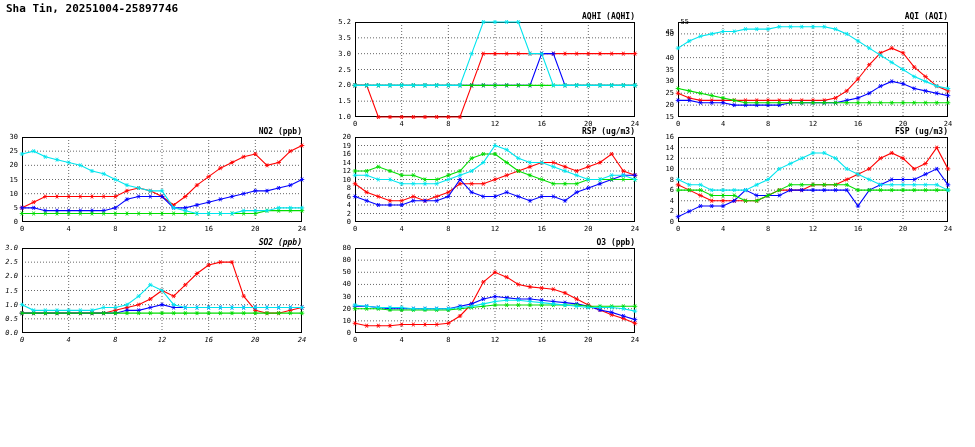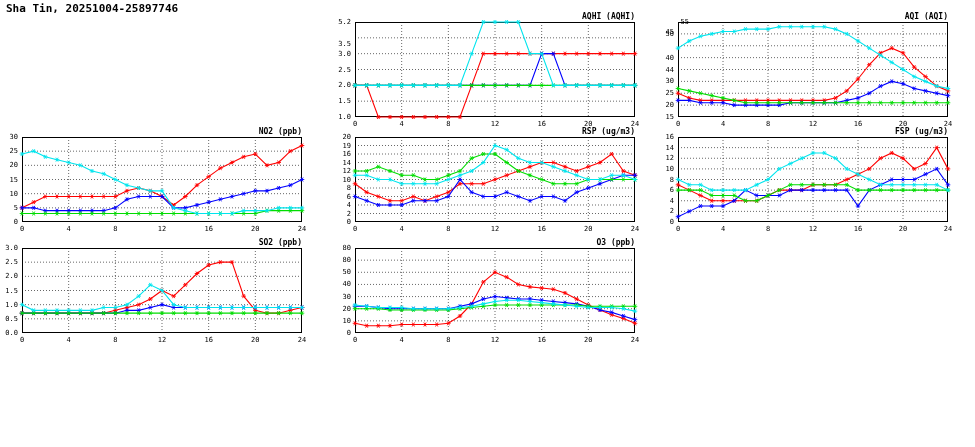--- a/index.html
+++ b/index.html
@@ -135,21 +135,21 @@
       <path d="M597.7,85.33333333333334L602.3,85.33333333333334M598.85,83.34147490462914L601.15,87.32519176203755M601.15,83.34147490462914L598.85,87.32519176203755" stroke="#00e5ee" stroke-width="0.9" fill="none"></path>
       <path d="M609.3666666666667,85.33333333333334L613.9666666666666,85.33333333333334M610.5166666666667,83.34147490462914L612.8166666666666,87.32519176203755M612.8166666666666,83.34147490462914L610.5166666666667,87.32519176203755" stroke="#00e5ee" stroke-width="0.9" fill="none"></path>
       <path d="M621.0333333333334,85.33333333333334L625.6333333333333,85.33333333333334M622.1833333333334,83.34147490462914L624.4833333333333,87.32519176203755M624.4833333333333,83.34147490462914L622.1833333333334,87.32519176203755" stroke="#00e5ee" stroke-width="0.9" fill="none"></path>
       <path d="M632.7,85.33333333333334L637.3,85.33333333333334M633.85,83.34147490462914L636.15,87.32519176203755M636.15,83.34147490462914L633.85,87.32519176203755" stroke="#00e5ee" stroke-width="0.9" fill="none"></path>
     </svg>
     <div class="ytick" style="left: 321px; width: 30px; top: 113px;">1.0</div>
     <div class="ytick" style="left: 321px; width: 30px; top: 97.1667px;">1.5</div>
     <div class="ytick" style="left: 321px; width: 30px; top: 81.3333px;">2.0</div>
     <div class="ytick" style="left: 321px; width: 30px; top: 65.5px;">2.5</div>
     <div class="ytick" style="left: 321px; width: 30px; top: 49.6667px;">3.0</div>
-    <div class="ytick" style="left: 321px; width: 30px; top: 33.8333px; margin-top: 6px;">3.5</div>
+    <div class="ytick" style="left: 321px; width: 30px; top: 33.8333px;">3.5</div>
     <div class="ytick" style="left: 321px; width: 30px; top: 18px;">5.2</div>
     <div class="xtick" style="left: 343px; width: 24px; top: 120px;">0</div>
     <div class="xtick" style="left: 389.667px; width: 24px; top: 120px;">4</div>
     <div class="xtick" style="left: 436.333px; width: 24px; top: 120px;">8</div>
     <div class="xtick" style="left: 483px; width: 24px; top: 120px;">12</div>
     <div class="xtick" style="left: 529.667px; width: 24px; top: 120px;">16</div>
     <div class="xtick" style="left: 576.333px; width: 24px; top: 120px;">20</div>
     <div class="xtick" style="left: 623px; width: 24px; top: 120px;">24</div>
   </div>
 <div class="panel" id="panel-aqi" style="left: 0px; top: 0px; width: 975px; height: 447px; pointer-events: none;">
@@ -270,21 +270,21 @@
       <path d="M900.7,69.5L905.3,69.5M901.85,67.5081415712958L904.15,71.4918584287042M904.15,67.5081415712958L901.85,71.4918584287042" stroke="#00e5ee" stroke-width="0.9" fill="none"></path>
       <path d="M911.95,76.625L916.55,76.625M913.1,74.6331415712958L915.4,78.6168584287042M915.4,74.6331415712958L913.1,78.6168584287042" stroke="#00e5ee" stroke-width="0.9" fill="none"></path>
       <path d="M923.2,81.375L927.8,81.375M924.35,79.3831415712958L926.65,83.3668584287042M926.65,79.3831415712958L924.35,83.3668584287042" stroke="#00e5ee" stroke-width="0.9" fill="none"></path>
       <path d="M934.45,86.125L939.05,86.125M935.6,84.1331415712958L937.9,88.1168584287042M937.9,84.1331415712958L935.6,88.1168584287042" stroke="#00e5ee" stroke-width="0.9" fill="none"></path>
       <path d="M945.7,88.5L950.3,88.5M946.85,86.5081415712958L949.15,90.4918584287042M949.15,86.5081415712958L946.85,90.4918584287042" stroke="#00e5ee" stroke-width="0.9" fill="none"></path>
     </svg>
     <div class="ytick" style="left: 644px; width: 30px; top: 113px;">15</div>
     <div class="ytick" style="left: 644px; width: 30px; top: 101.125px;">20</div>
     <div class="ytick" style="left: 644px; width: 30px; top: 89.25px;">25</div>
     <div class="ytick" style="left: 644px; width: 30px; top: 77.375px;">30</div>
-    <div class="ytick" style="left: 644px; width: 30px; top: 65.5px;">44</div>
+    <div class="ytick" style="left: 644px; width: 30px; top: 65.5px;">35</div>
     <div class="ytick" style="left: 644px; width: 30px; top: 53.625px;">40</div>
     <div class="ytick" style="left: 644px; width: 30px; top: 28px;">45</div>
     <div class="ytick" style="left: 644px; width: 30px; top: 29.875px;">50</div>
     <div class="ytick" style="left: 659px; width: 30px; top: 18px;">55</div>
     <div class="xtick" style="left: 666px; width: 24px; top: 120px;">0</div>
     <div class="xtick" style="left: 711px; width: 24px; top: 120px;">4</div>
     <div class="xtick" style="left: 756px; width: 24px; top: 120px;">8</div>
     <div class="xtick" style="left: 801px; width: 24px; top: 120px;">12</div>
     <div class="xtick" style="left: 846px; width: 24px; top: 120px;">16</div>
     <div class="xtick" style="left: 891px; width: 24px; top: 120px;">20</div>
@@ -697,21 +697,21 @@
     <div class="ytick" style="left: 644px; width: 30px; top: 143.625px;">14</div>
     <div class="ytick" style="left: 644px; width: 30px; top: 133px;">16</div>
     <div class="xtick" style="left: 666px; width: 24px; top: 225px;">0</div>
     <div class="xtick" style="left: 711px; width: 24px; top: 225px;">4</div>
     <div class="xtick" style="left: 756px; width: 24px; top: 225px;">8</div>
     <div class="xtick" style="left: 801px; width: 24px; top: 225px;">12</div>
     <div class="xtick" style="left: 846px; width: 24px; top: 225px;">16</div>
     <div class="xtick" style="left: 891px; width: 24px; top: 225px;">20</div>
     <div class="xtick" style="left: 936px; width: 24px; top: 225px;">24</div>
   </div>
-<div class="panel" id="panel-so2" style="left: 0px; top: 0px; width: 975px; height: 447px; pointer-events: none;">
+<div class="panel" id="panel-so2" style="left: 0px; top: 0px; width: 975px; height: 447px; pointer-events: none; font-style: italic;">
     <div class="plotbox" style="left: 22px; top: 248px; width: 280px; height: 85px;"></div>
     <div class="panel-title" style="left: 142px; width: 160px; top: 238px;">SO2 (ppb)</div>
     <svg width="975" height="447" style="left: 0px; top: 0px;">
       <line x1="22" x2="302" y1="318.8333333333333" y2="318.8333333333333" stroke="#000" stroke-width="0.6" stroke-dasharray="1,2"></line>
       <line x1="22" x2="302" y1="304.6666666666667" y2="304.6666666666667" stroke="#000" stroke-width="0.6" stroke-dasharray="1,2"></line>
       <line x1="22" x2="302" y1="290.5" y2="290.5" stroke="#000" stroke-width="0.6" stroke-dasharray="1,2"></line>
       <line x1="22" x2="302" y1="276.3333333333333" y2="276.3333333333333" stroke="#000" stroke-width="0.6" stroke-dasharray="1,2"></line>
       <line x1="22" x2="302" y1="262.16666666666663" y2="262.16666666666663" stroke="#000" stroke-width="0.6" stroke-dasharray="1,2"></line>
       <line x1="68.66666666666666" x2="68.66666666666666" y1="248" y2="333" stroke="#000" stroke-width="0.6" stroke-dasharray="1,2"></line>
       <line x1="115.33333333333333" x2="115.33333333333333" y1="248" y2="333" stroke="#000" stroke-width="0.6" stroke-dasharray="1,2"></line>

